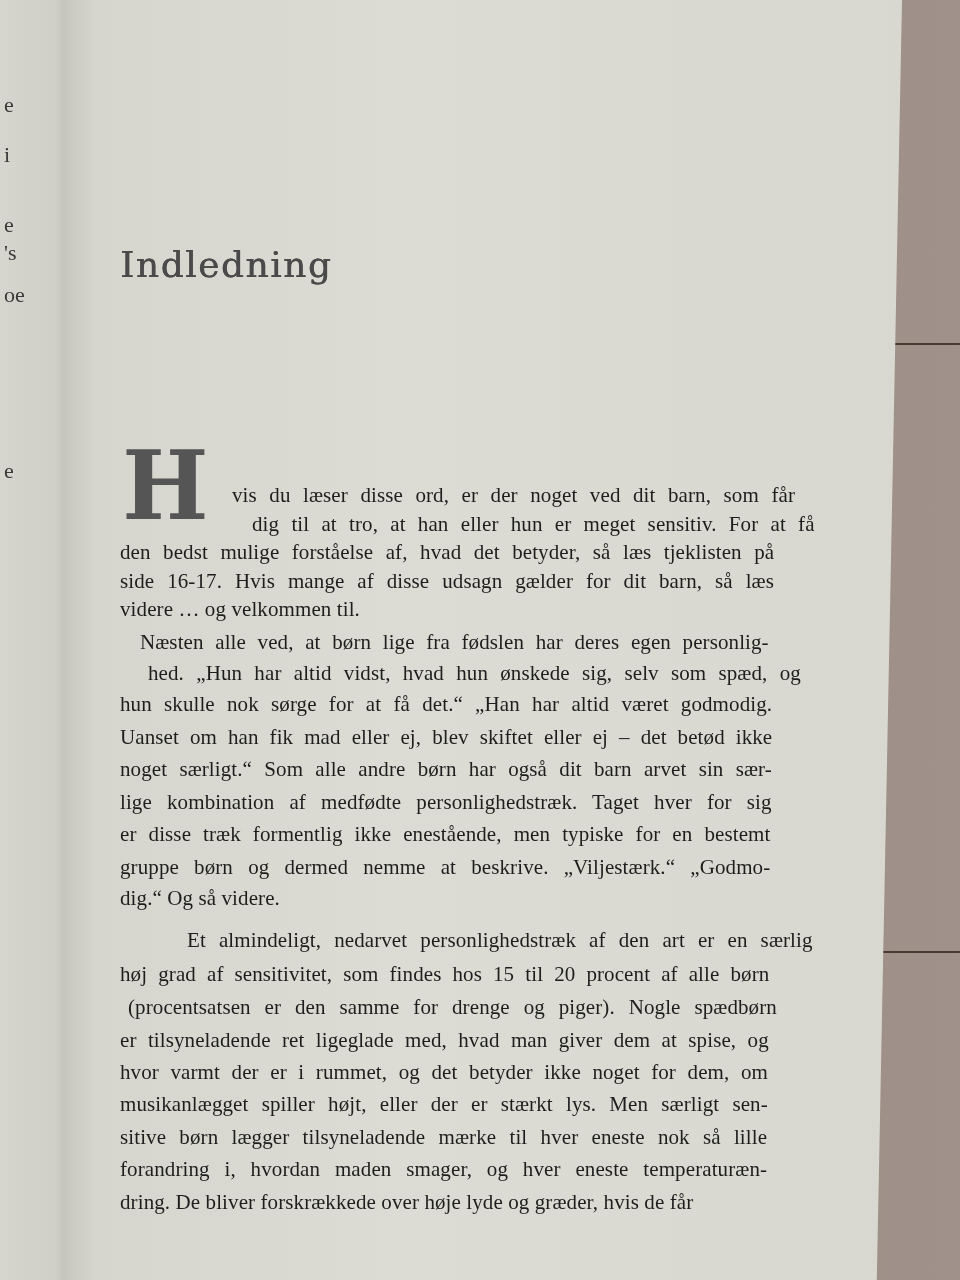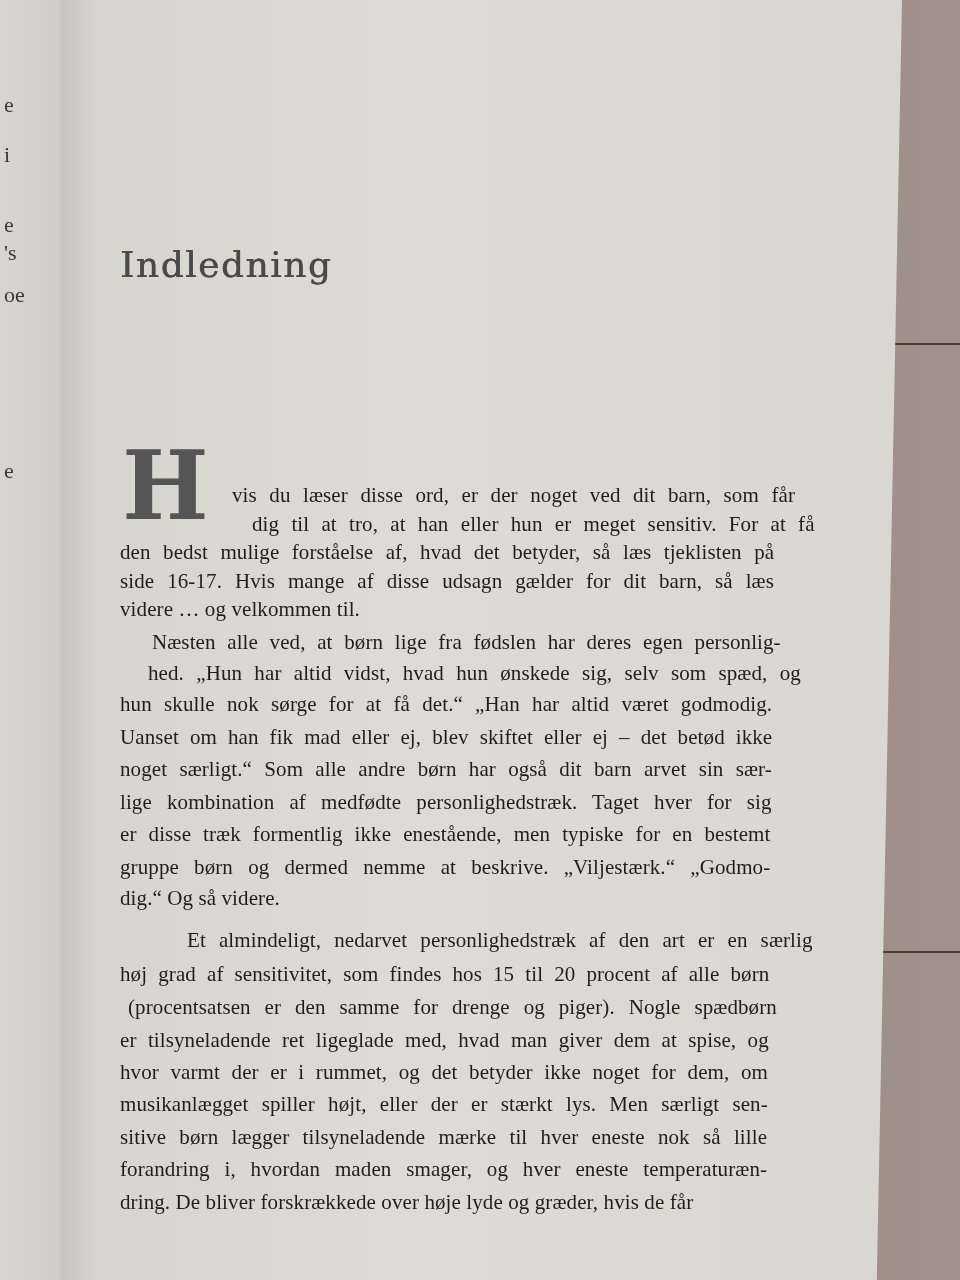--- a/index.html
+++ b/index.html
@@ -69,21 +69,21 @@
 
 <div class="content">
   <div class="chapter-title">Indledning</div>
   <div class="drop-cap">H</div>
   <div id="body-text">
       <div class="text-line" style="left: 92px; top: 483px; word-spacing: 7.16367px; margin-left: 20px;">vis du læser disse ord, er der noget ved dit barn, som får</div>
       <div class="text-line" style="left: 92px; top: 512px; word-spacing: 6.89354px; margin-left: 40px;">dig til at tro, at han eller hun er meget sensitiv. For at få</div>
       <div class="text-line" style="left: 0px; top: 540px; word-spacing: 7.11636px;">den bedst mulige forståelse af, hvad det betyder, så læs tjeklisten på</div>
       <div class="text-line" style="left: 0px; top: 569px; word-spacing: 7.57767px;">side 16-17. Hvis mange af disse udsagn gælder for dit barn, så læs</div>
       <div class="text-line" style="left: 0px; top: 597px;">videre … og velkommen til.</div>
-      <div class="text-line" style="left: 32px; top: 630px; word-spacing: 6.29091px;">Næsten alle ved, at børn lige fra fødslen har deres egen personlig-</div>
+      <div class="text-line" style="left: 20px; top: 630px; word-spacing: 6.29091px;">Næsten alle ved, at børn lige fra fødslen har deres egen personlig-</div>
       <div class="text-line" style="left: 0px; top: 661px; word-spacing: 6.90233px; margin-left: 28px;">hed. „Hun har altid vidst, hvad hun ønskede sig, selv som spæd, og</div>
       <div class="text-line" style="left: 0px; top: 692px; word-spacing: 6.87133px;">hun skulle nok sørge for at få det.“ „Han har altid været godmodig.</div>
       <div class="text-line" style="left: 0px; top: 725px; word-spacing: 5.64714px;">Uanset om han fik mad eller ej, blev skiftet eller ej – det betød ikke</div>
       <div class="text-line" style="left: 0px; top: 757px; word-spacing: 6.88967px;">noget særligt.“ Som alle andre børn har også dit barn arvet sin sær-</div>
       <div class="text-line" style="left: 0px; top: 790px; word-spacing: 9.785px;">lige kombination af medfødte personlighedstræk. Taget hver for sig</div>
       <div class="text-line" style="left: 0px; top: 822px; word-spacing: 6.6896px;">er disse træk formentlig ikke enestående, men typiske for en bestemt</div>
       <div class="text-line" style="left: 0px; top: 855px; word-spacing: 9.8125px;">gruppe børn og dermed nemme at beskrive. „Viljestærk.“ „Godmo-</div>
       <div class="text-line" style="left: 0px; top: 886px;">dig.“ Og så videre.</div>
       <div class="text-line" style="left: 24px; top: 928px; word-spacing: 7.736px; margin-left: 43px;">Et almindeligt, nedarvet personlighedstræk af den art er en særlig</div>
       <div class="text-line" style="left: 0px; top: 962px; word-spacing: 5.70892px;">høj grad af sensitivitet, som findes hos 15 til 20 procent af alle børn</div>

